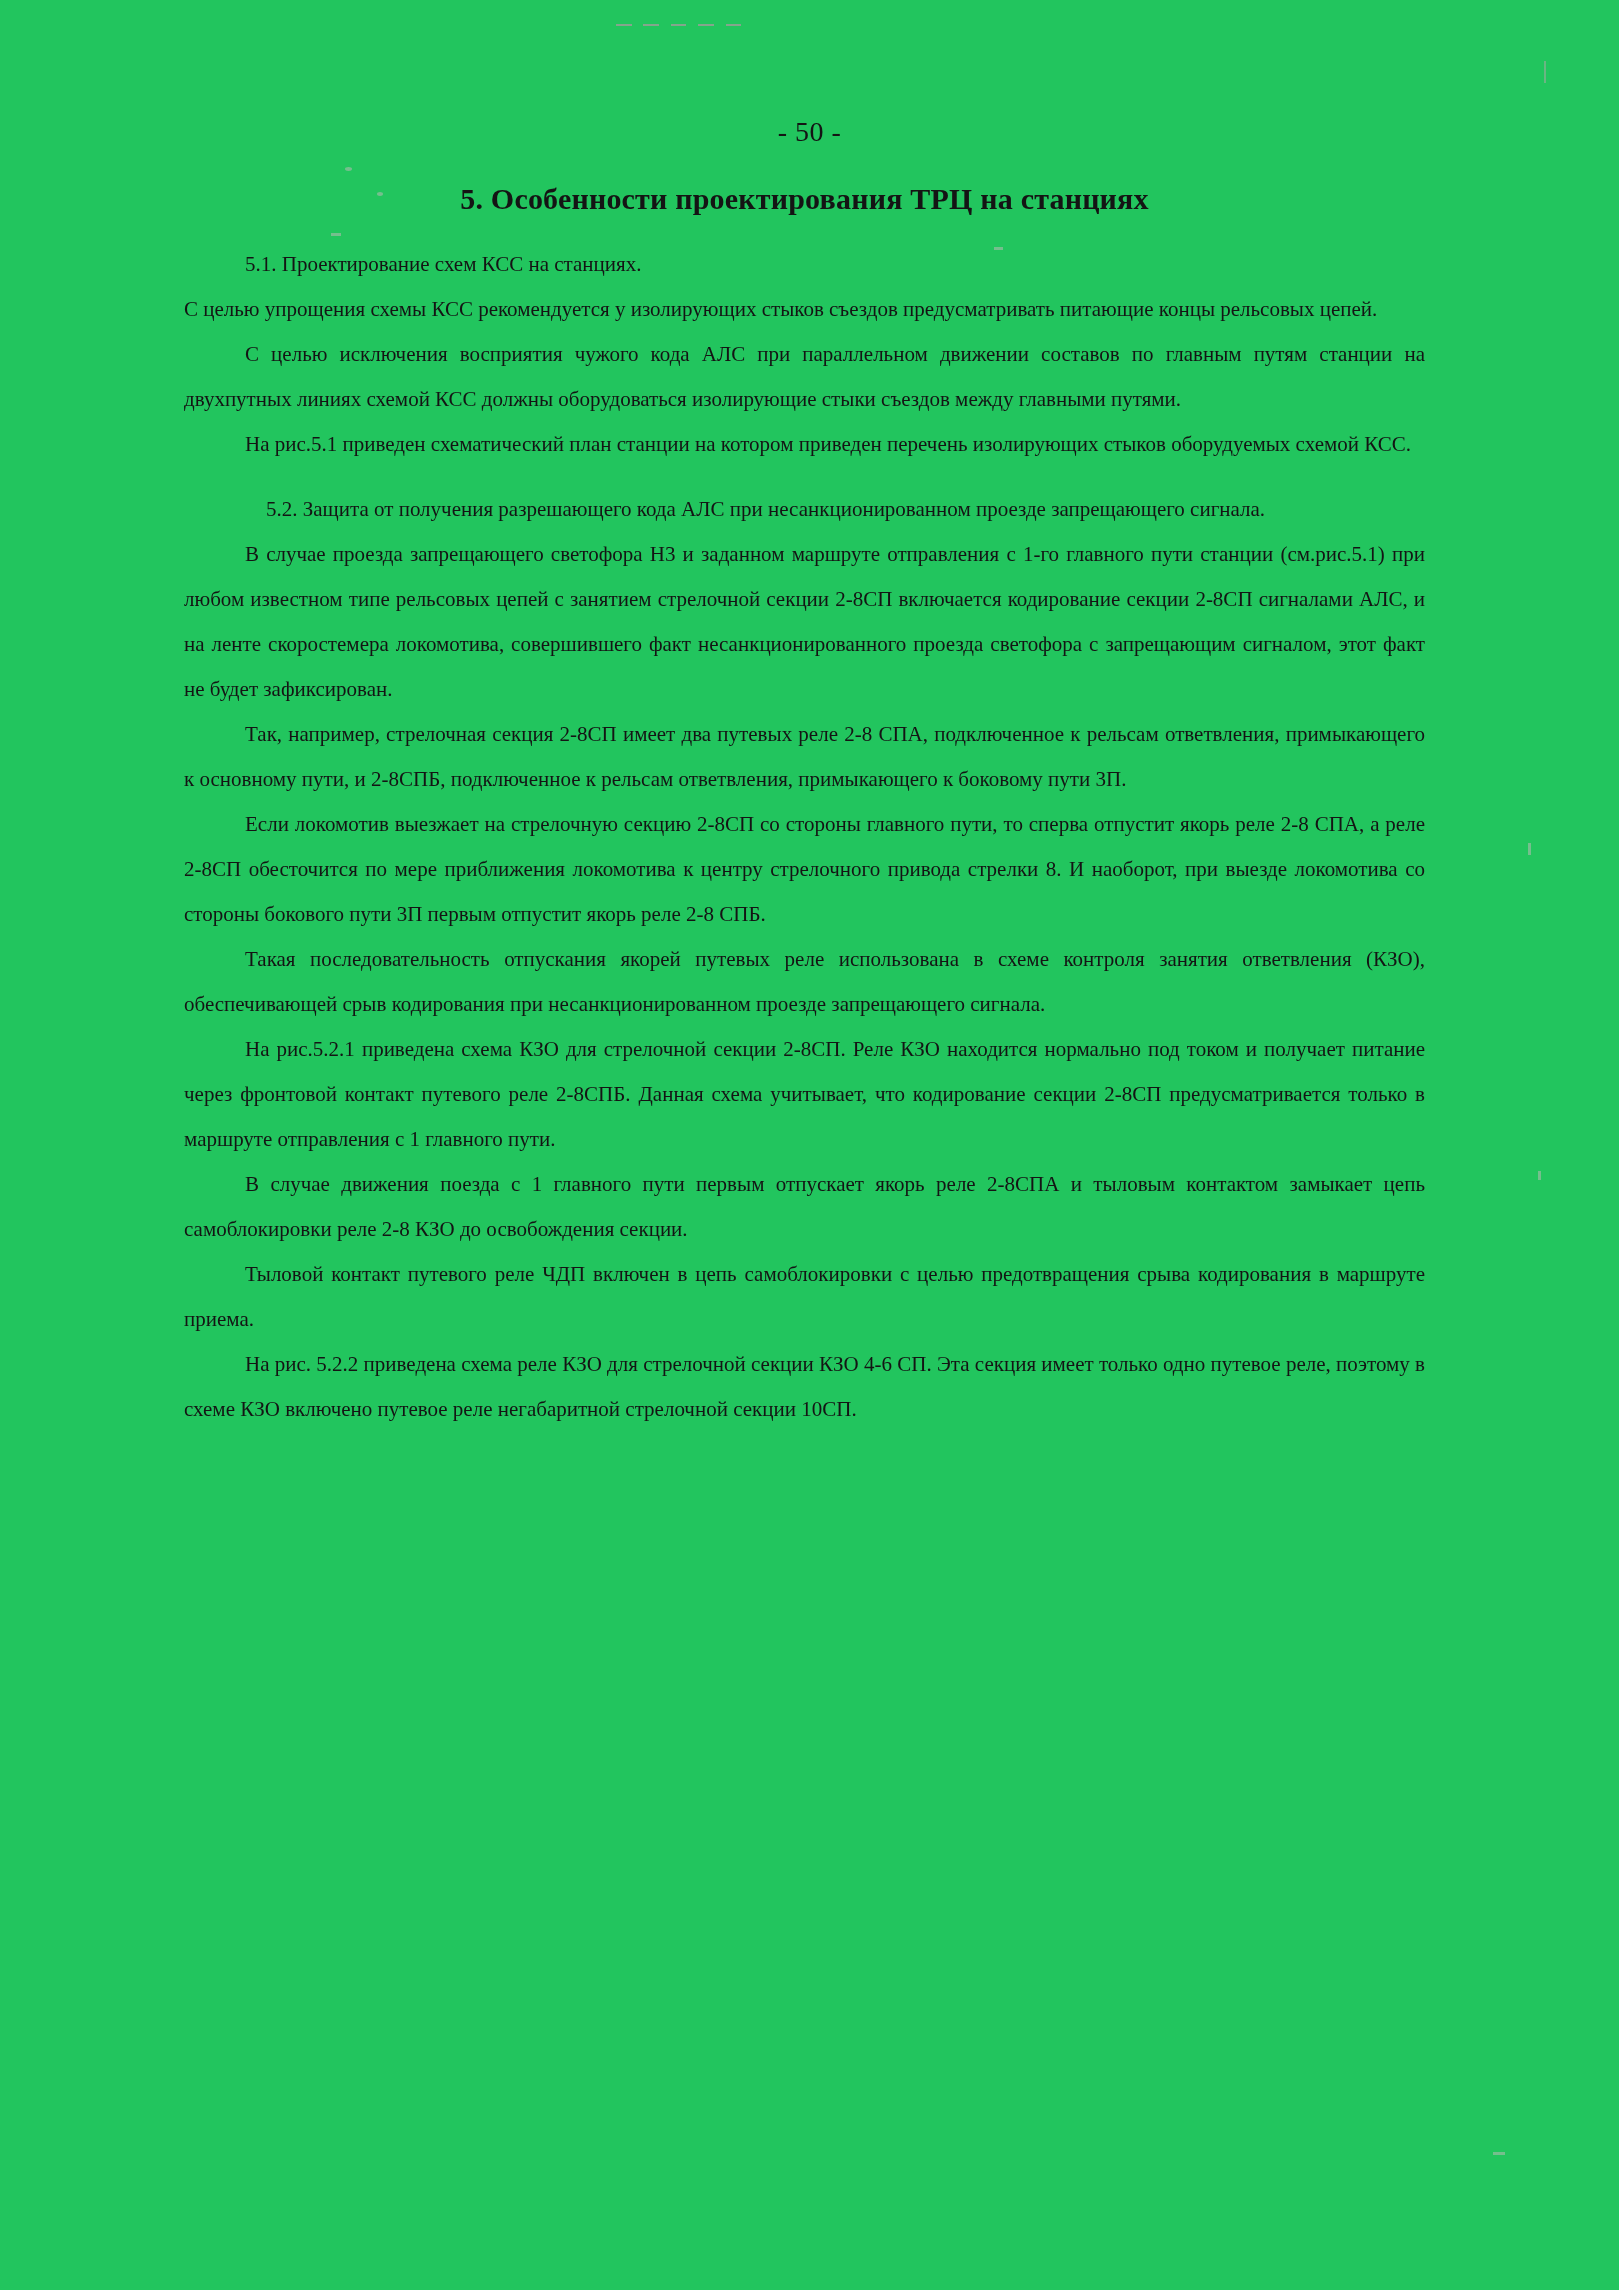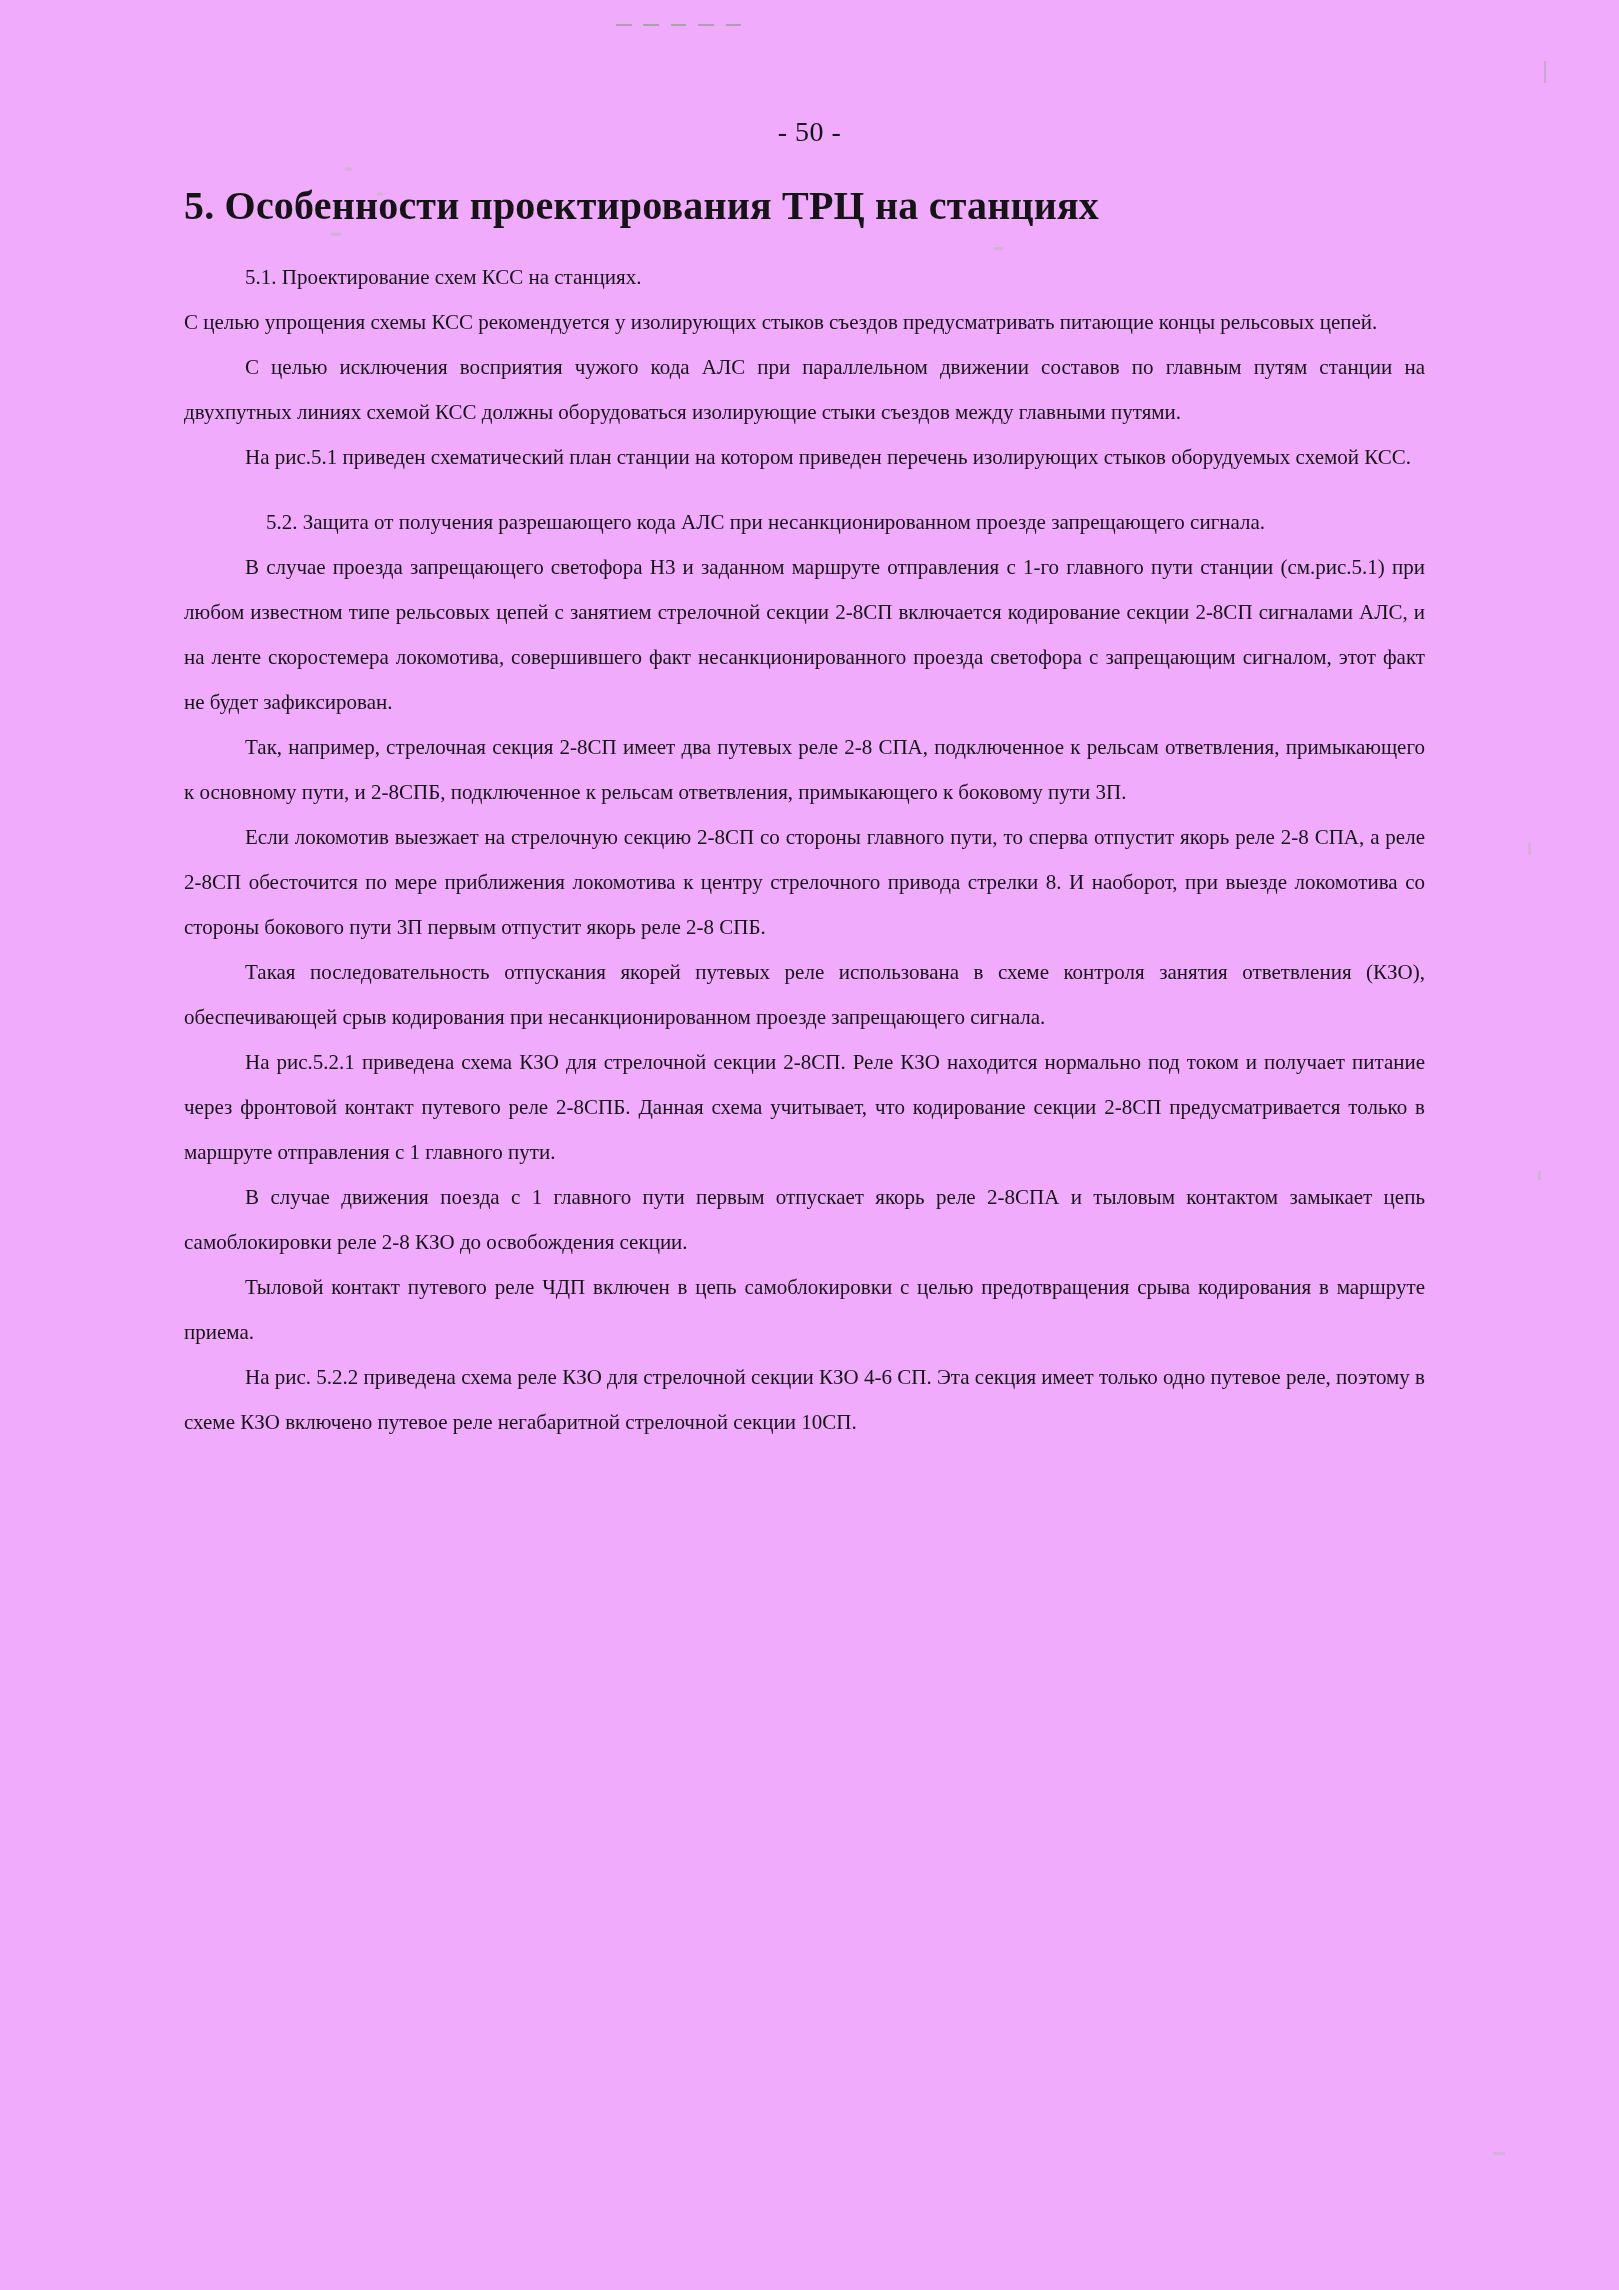--- a/index.html
+++ b/index.html
@@ -4,21 +4,21 @@
 <style>
   html, body {
     margin: 0;
     padding: 0;
     background: #ffffff;
   }
   .page {
     position: relative;
     width: 1619px;
     height: 2291px;
-    background: #f0abfc;
+    background: #22c55e;
     font-family: "Liberation Serif", serif;
     color: #141414;
     overflow: hidden;
   }
   
   .artifact {
     position: absolute;
     background: #b9b9b4;
     opacity: 0.55;
   }
@@ -57,23 +57,23 @@
 
   .content {
     position: absolute;
     left: 184px;
     top: 182px;
     width: 1241px;
   }
 
   h1.doc-title {
     margin: 0 0 25.5px 0;
-    font-size: 40px;
+    font-size: 30px;
     font-weight: bold;
-    text-align: left;
+    text-align: center;
     letter-spacing: 0.2px;
   }
 
   p.para {
     margin: 0;
     font-size: 21px;
     line-height: 45px;
     text-align: justify;
     text-justify: inter-word;
     hyphens: none;

